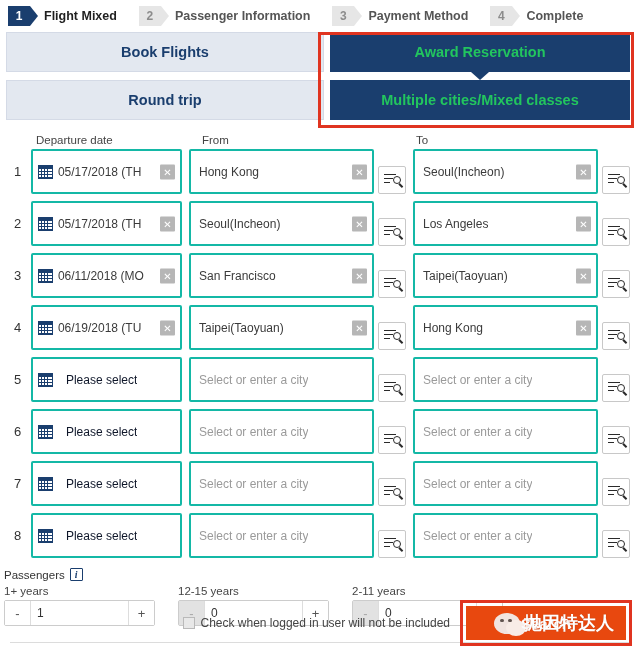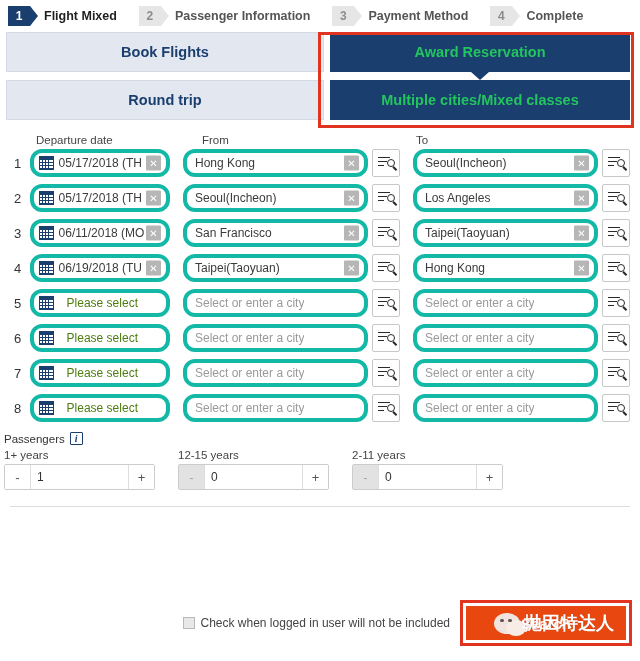--- a/index.html
+++ b/index.html
@@ -80,26 +80,26 @@
   .h-from { width: 214px; padding-left: 6px; }
   .h-to   { flex: 1; padding-left: 6px; }
 
   .row { display: flex; align-items: center; margin-bottom: 7px; }
   .row-num {
     width: 22px; font-size: 13px; color: #333; text-align: left; padding-left: 4px;
   }
 
   .field {
     position: relative; display: flex; align-items: center;
-    height: 28px; background: #ffffff;
-    border: 4px solid #14b8a6; border-radius: 12px;
+    height: 45px; background: #ffffff;
+    border: 2px solid #14b8a6; border-radius: 2px;
   }
   .date-field { width: 160px; padding-left: 5px; }
   .date-text { font-size: 12px; color: #3b3b3b; margin-left: 5px; white-space: nowrap; overflow: hidden; }
-  .date-text.ph { color: #4d7c0f; margin-left: 13px; }
+  .date-text.ph { color: #0f172a; margin-left: 13px; }
 
   .cal-icon {
     width: 15px; height: 14px; flex: 0 0 15px;
     border: 1.5px solid #1a3e6e; background: #ffffff;
     position: relative;
   }
   .cal-icon::before {
     content: ""; position: absolute; left: 0; right: 0; top: 0; height: 3px;
     background: #1a3e6e;
   }
@@ -111,21 +111,21 @@
   }
 
   .clear-btn {
     position: absolute; right: 5px; top: 50%; transform: translateY(-50%);
     width: 15px; height: 15px; background: #b6b6b6;
     color: #ffffff; font-size: 10px; line-height: 15px;
     text-align: center; border-radius: 1px; cursor: pointer;
     font-family: "Liberation Sans", sans-serif;
   }
 
-  .city-group { display: flex; align-items: flex-start; margin-left: 13px; }
+  .city-group { display: flex; align-items: flex-end; margin-left: 7px; }
   .city-field { width: 185px; padding-left: 8px; padding-right: 24px; }
   .city-text { font-size: 12px; color: #3b3b3b; white-space: nowrap; overflow: hidden; }
   .city-text.ph { color: #9a9a9a; }
 
   .city-search {
     width: 28px; height: 28px; margin-left: 4px;
     border: 1px solid #c8c8c8; border-radius: 2px; background: #fff;
     display: flex; align-items: center; justify-content: center;
     cursor: pointer;
   }

